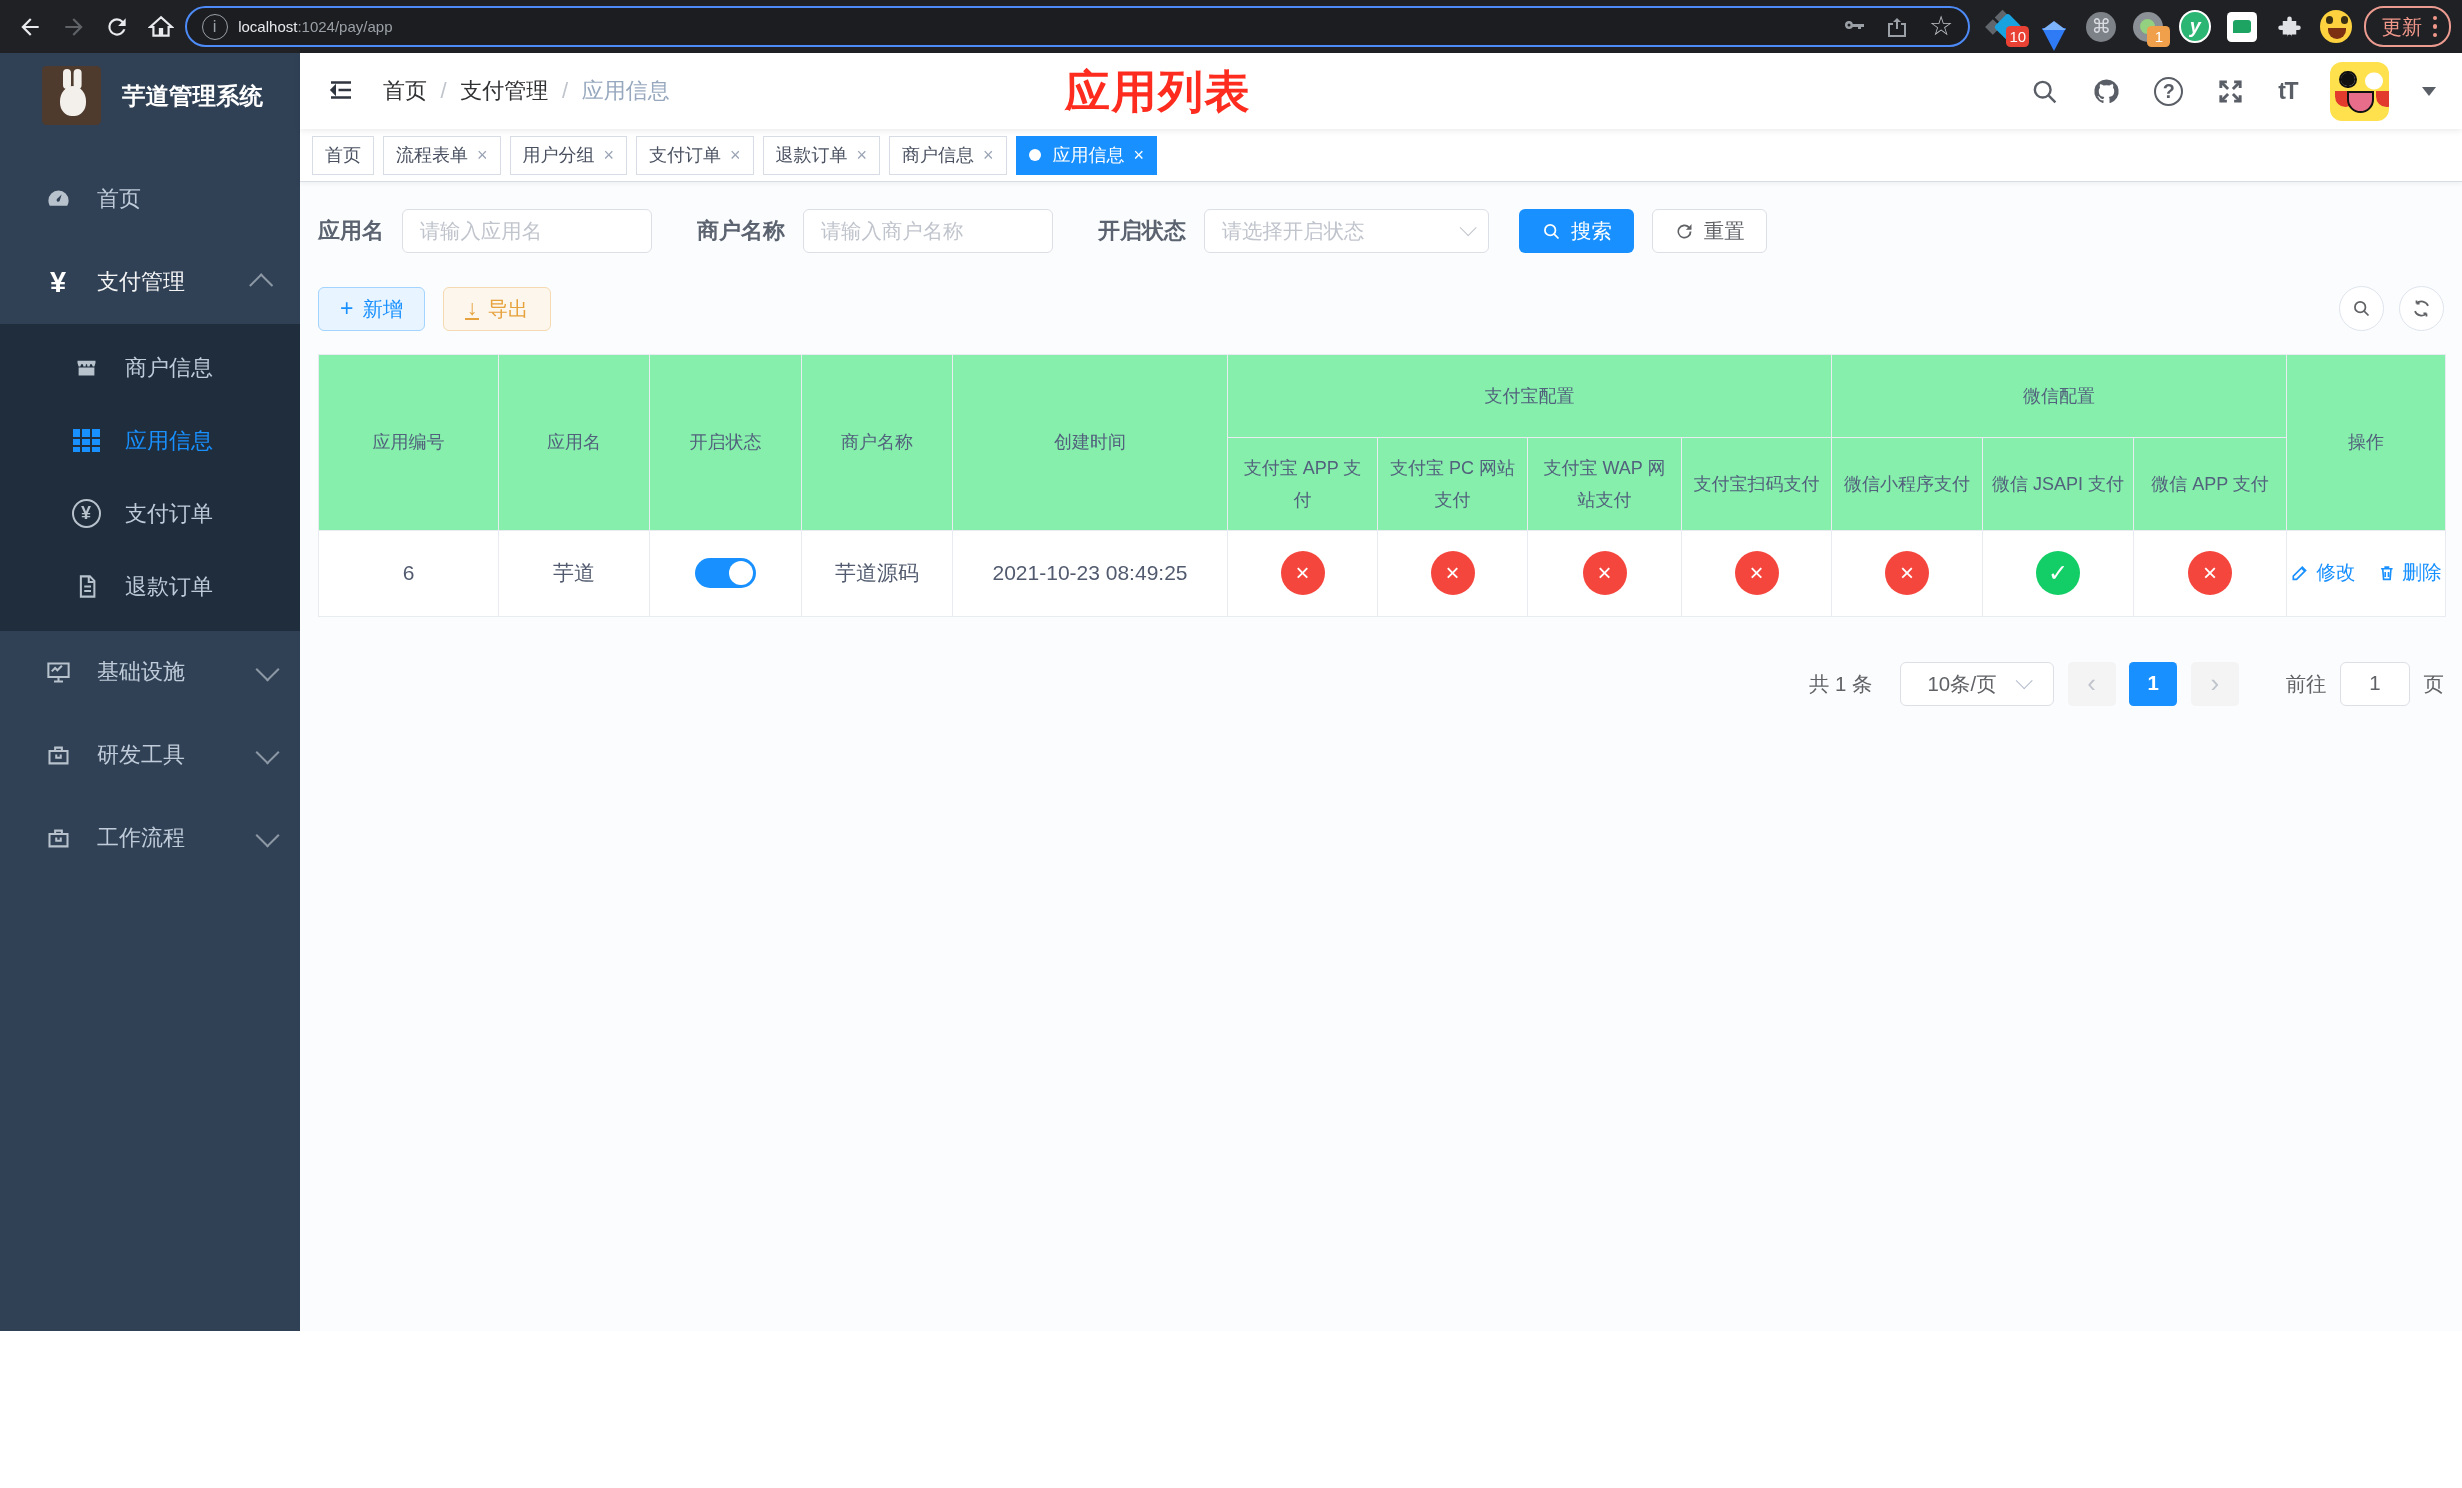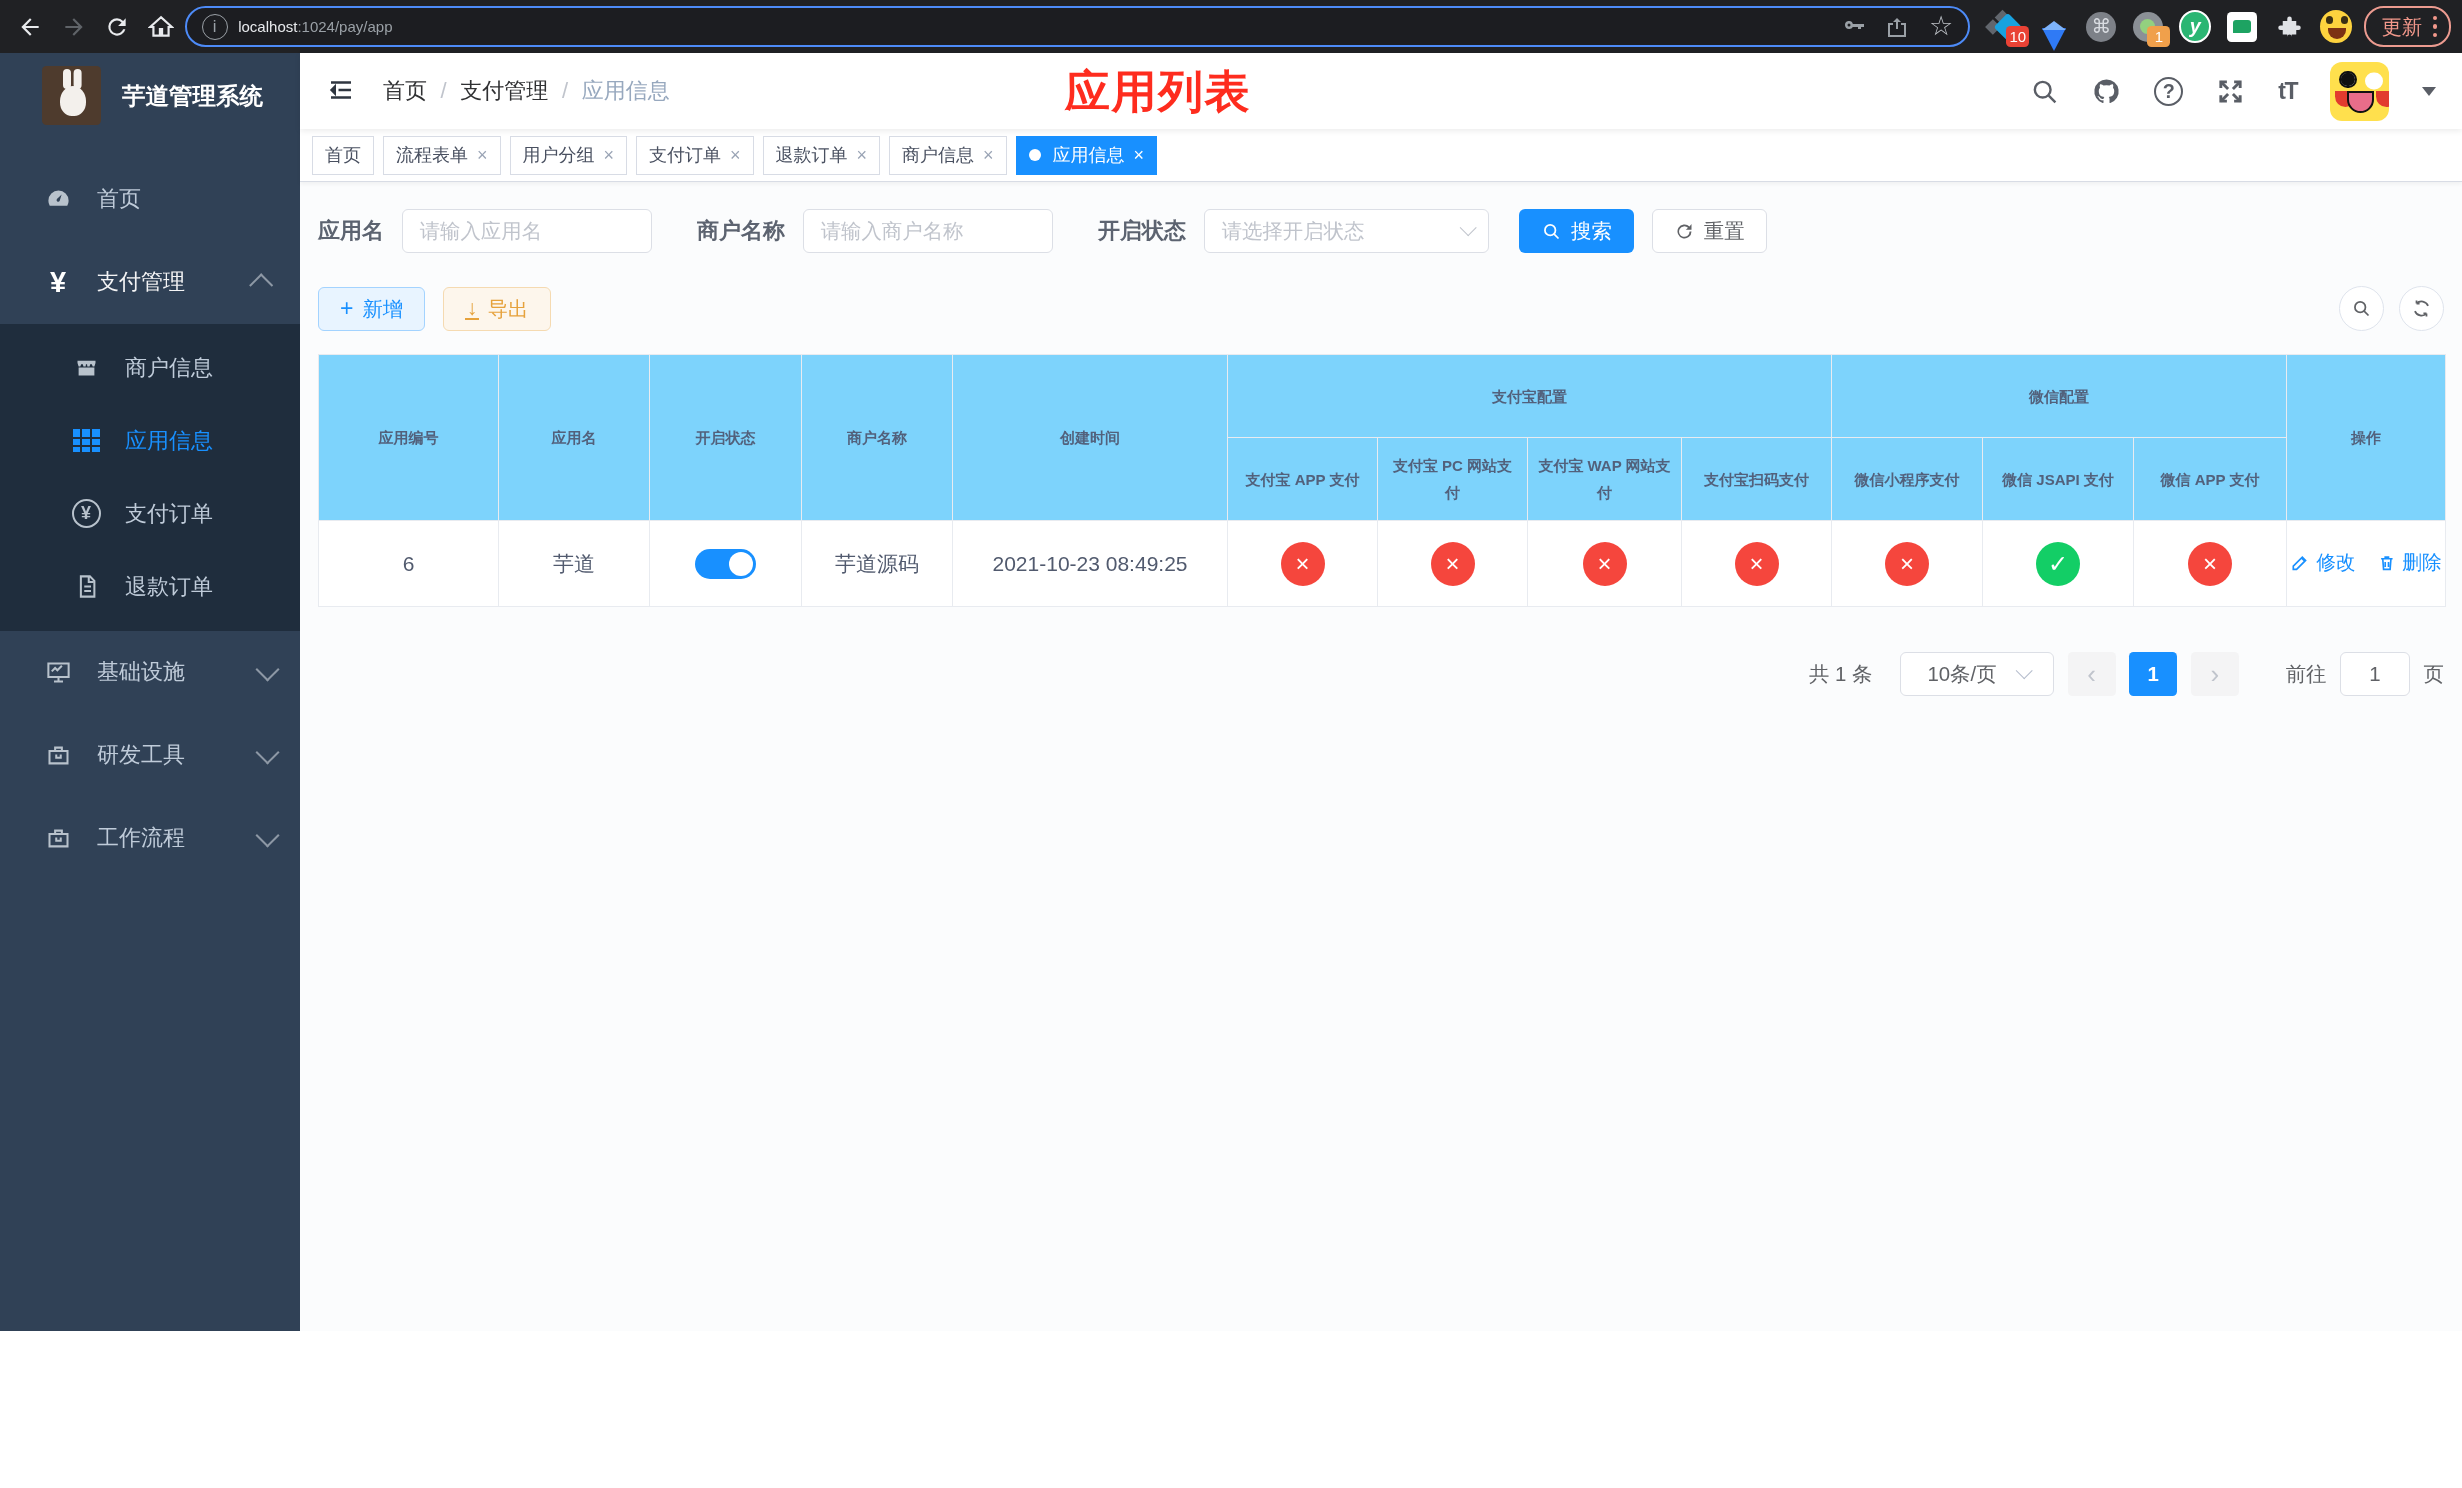--- a/index.html
+++ b/index.html
@@ -112,21 +112,21 @@
   .btn-plain-primary { background:#e8f4ff; border-color:#a3d3ff; color:#1890ff; }
   .btn-plain-warning { background:#fdf6ec; border-color:#f5dab1; color:#e6a23c; }
   .toolbar-row { display:flex; align-items:center; margin-top:33px; }
   .toolbar-row .spacer { flex:1; }
   .circ-btn { width:45px; height:45px; border-radius:50%; border:1.5px solid #dfe4ed; background:#fff; display:flex; align-items:center; justify-content:center; color:#606266; margin-left:15px; cursor:pointer; }
   .circ-btn svg { width:21px; height:21px; }
 
   
   table.grid { margin-top:23px; border-collapse:collapse; table-layout:fixed; width:2126px; background:#fff; font-size:21px; color:#515a6e; }
   table.grid th, table.grid td { border:1.5px solid #e8ebf0; text-align:center; vertical-align:middle; }
-  table.grid th { background:#7dd3fc; font-weight:bold; font-size:15px; color:#52617c; padding:13.6px 7.6px; line-height:1.8; }
+  table.grid th { background:#86efac; font-weight:normal; font-size:18px; color:#52617c; padding:13.6px 7.6px; line-height:1.8; }
   table.grid tr.group-row th { height:83px; }
   table.grid tr.sub-row th { height:83px; }
   table.grid td { height:86px; background:#fff; }
   .switch { width:61px; height:30px; border-radius:15px; background:#c0ccda; position:relative; display:inline-block; vertical-align:middle; cursor:pointer; }
   .switch.on { background:#1890ff; }
   .switch .knob { position:absolute; top:3px; left:3px; width:24px; height:24px; border-radius:50%; background:#fff; }
   .switch.on .knob { left:auto; right:3px; }
   .status-dot { width:44px; height:44px; border-radius:50%; display:inline-flex; align-items:center; justify-content:center; color:#fff; font-size:24px; line-height:1; }
   .status-dot.fail { background:#f5463d; }
   .status-dot.ok { background:#13ce66; }

